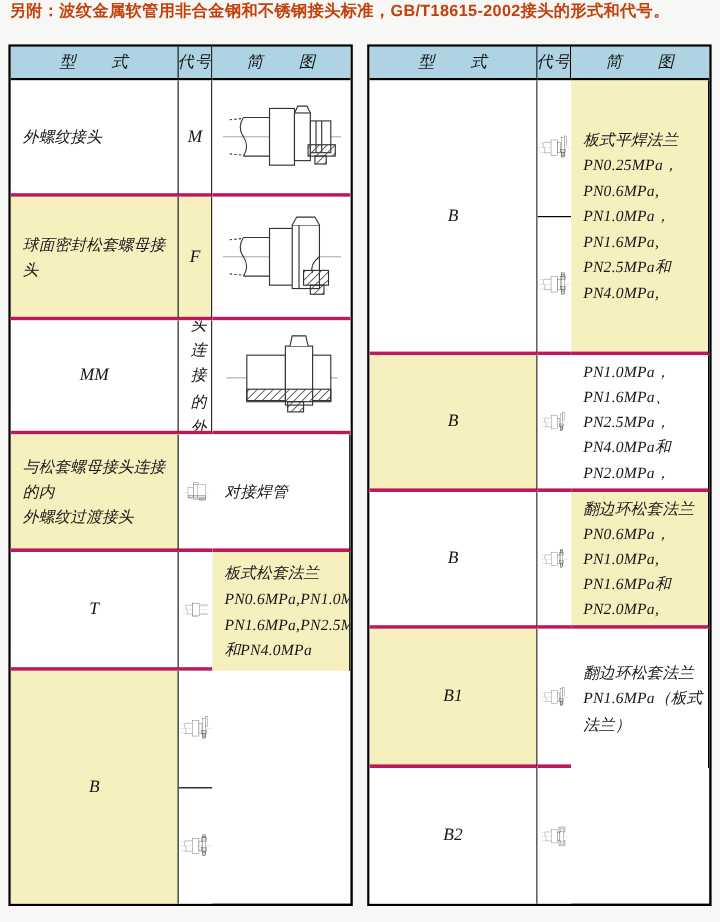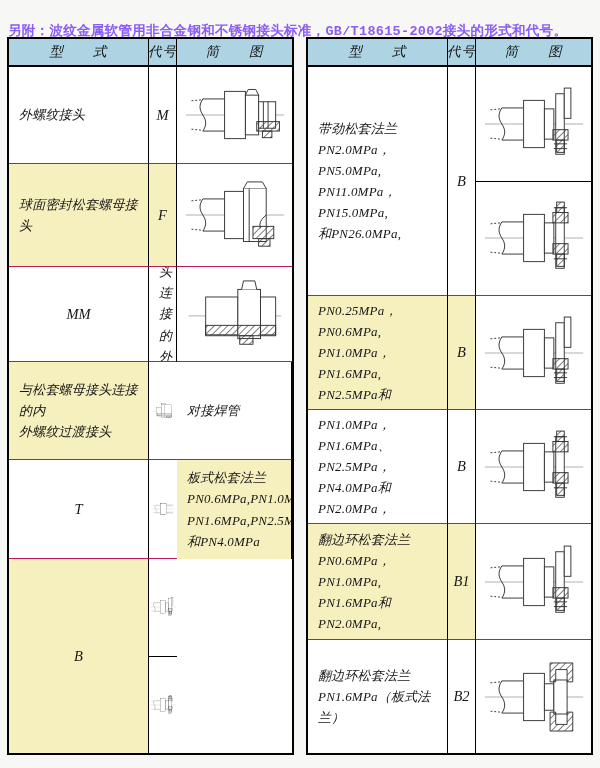--- a/index.html
+++ b/index.html
@@ -3,39 +3,39 @@
 <meta charset="utf-8">
 <style>
   html,body{margin:0;padding:0;}
   body{
     width:600px;height:768px;position:relative;
     background:#f7f7f6;
     font-family:"Liberation Serif","DejaVu Serif",serif;
     color:#161616;
   }
   .title{
-    position:absolute;left:8px;top:22px;width:586px;
-    font-family:Liberation Mono, monospace;
-    font-weight:bold;font-size:13.5px;letter-spacing:0.3px;color:#8b5cf6;
+    position:absolute;left:8px;top:0;width:586px;
+    font-family:Liberation Sans, sans-serif;
+    font-weight:bold;font-size:13.5px;letter-spacing:0.3px;color:#c2410c;
     white-space:pre;
   }
   .tables{
     position:absolute;left:7px;top:37px;width:586px;height:722px;
     display:flex;gap:12px;font-style:italic;
   }
   .half{
     flex:1;height:718px;box-sizing:border-box;
     border:2px solid #000;background:#fff;
     display:grid;
     grid-template-columns:140px 28px 1fr;
   }
   .half.left{grid-template-rows:28px 97px 103px 95px 98px 99px 1fr;}
   .half.right{grid-template-rows:28px 229px 114px 114px 116px 1fr;}
   .cell{
-    border-right:1px solid #000;border-bottom:1px solid #be185d;
+    border-right:1px solid #000;border-bottom:3px solid #be185d;
     display:flex;align-items:center;box-sizing:border-box;
     background:#fff;overflow:hidden;
   }
   .cell.lastcol{border-right:none;}
   .cell.botrow{border-bottom:none;}
   .hd{
     background:#aed4e4;justify-content:center;
     font-size:13.5px;letter-spacing:1px;white-space:pre;
     border-bottom:2px solid #000;
   }
@@ -227,24 +227,20 @@
           </svg>
       </div>
     </div>
   </div>
 
   <div class="half right">
     <div class="cell hd">型　　式</div>
     <div class="cell hd">代号</div>
     <div class="cell hd lastcol">简　　图</div>
 
-    <div class="cell type">带劲松套法兰
-PN2.0MPa，PN5.0MPa,
-PN11.0MPa，PN15.0MPa,
-和PN26.0MPa,</div>
     <div class="cell code">B</div>
     <div class="cell dgm lastcol split">
       <div class="sub">
         <svg class="dg" viewBox="0 0 110 80">
             <g stroke="#333" fill="none" stroke-width="1">
               <use href="#flgA"></use>
             </g>
           </svg>
       </div>
       <div class="sub">

